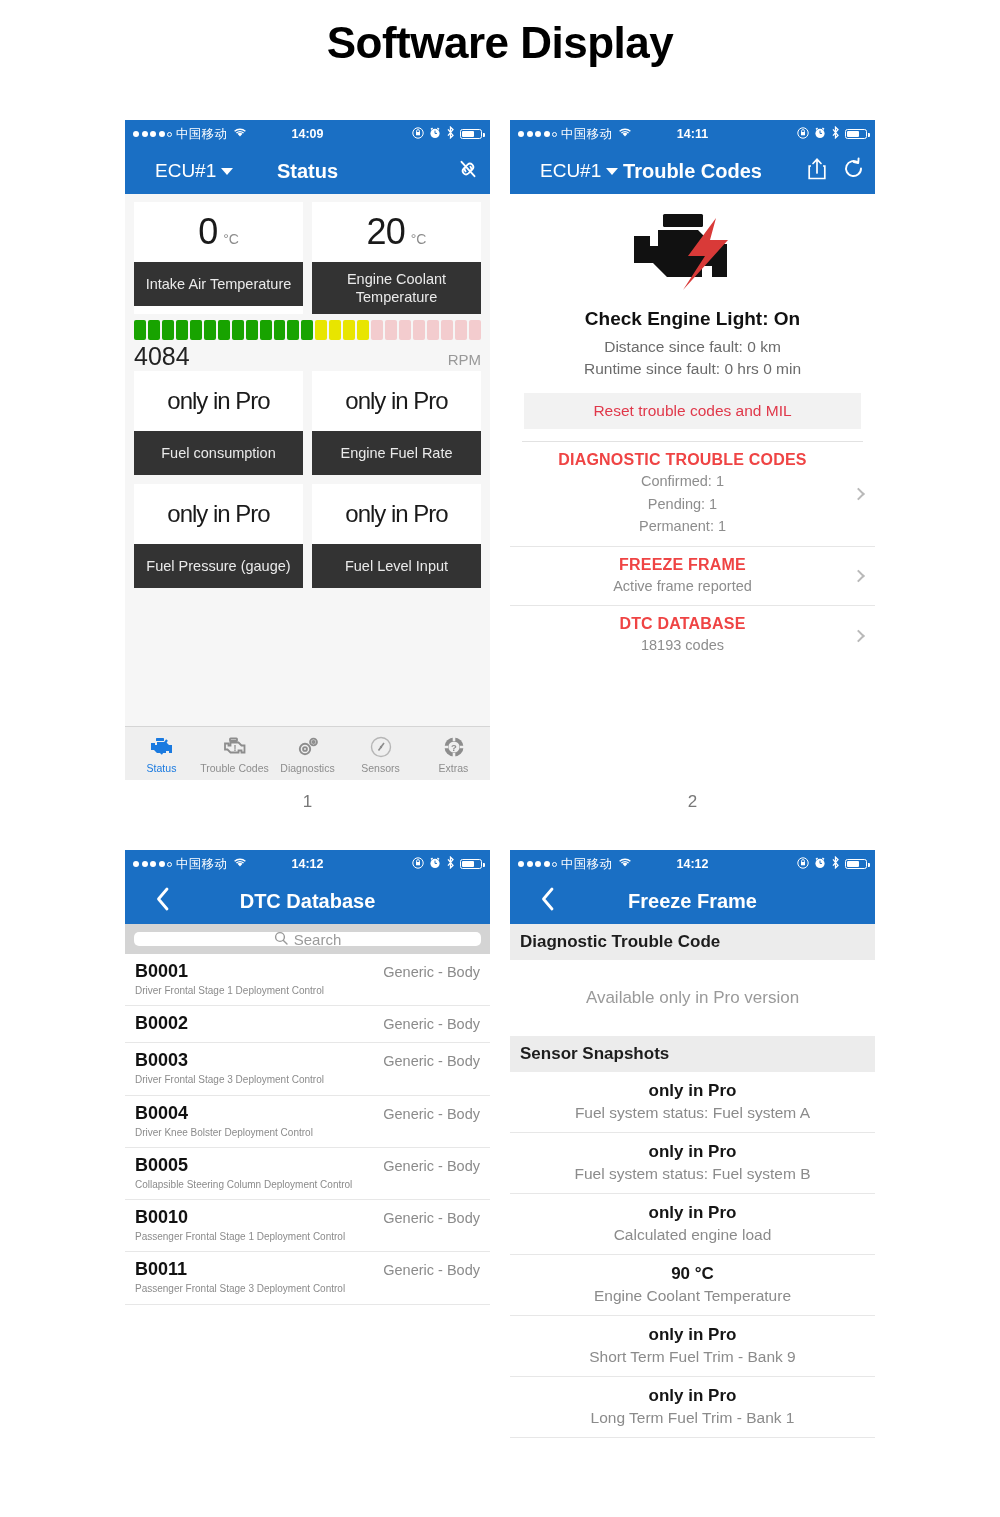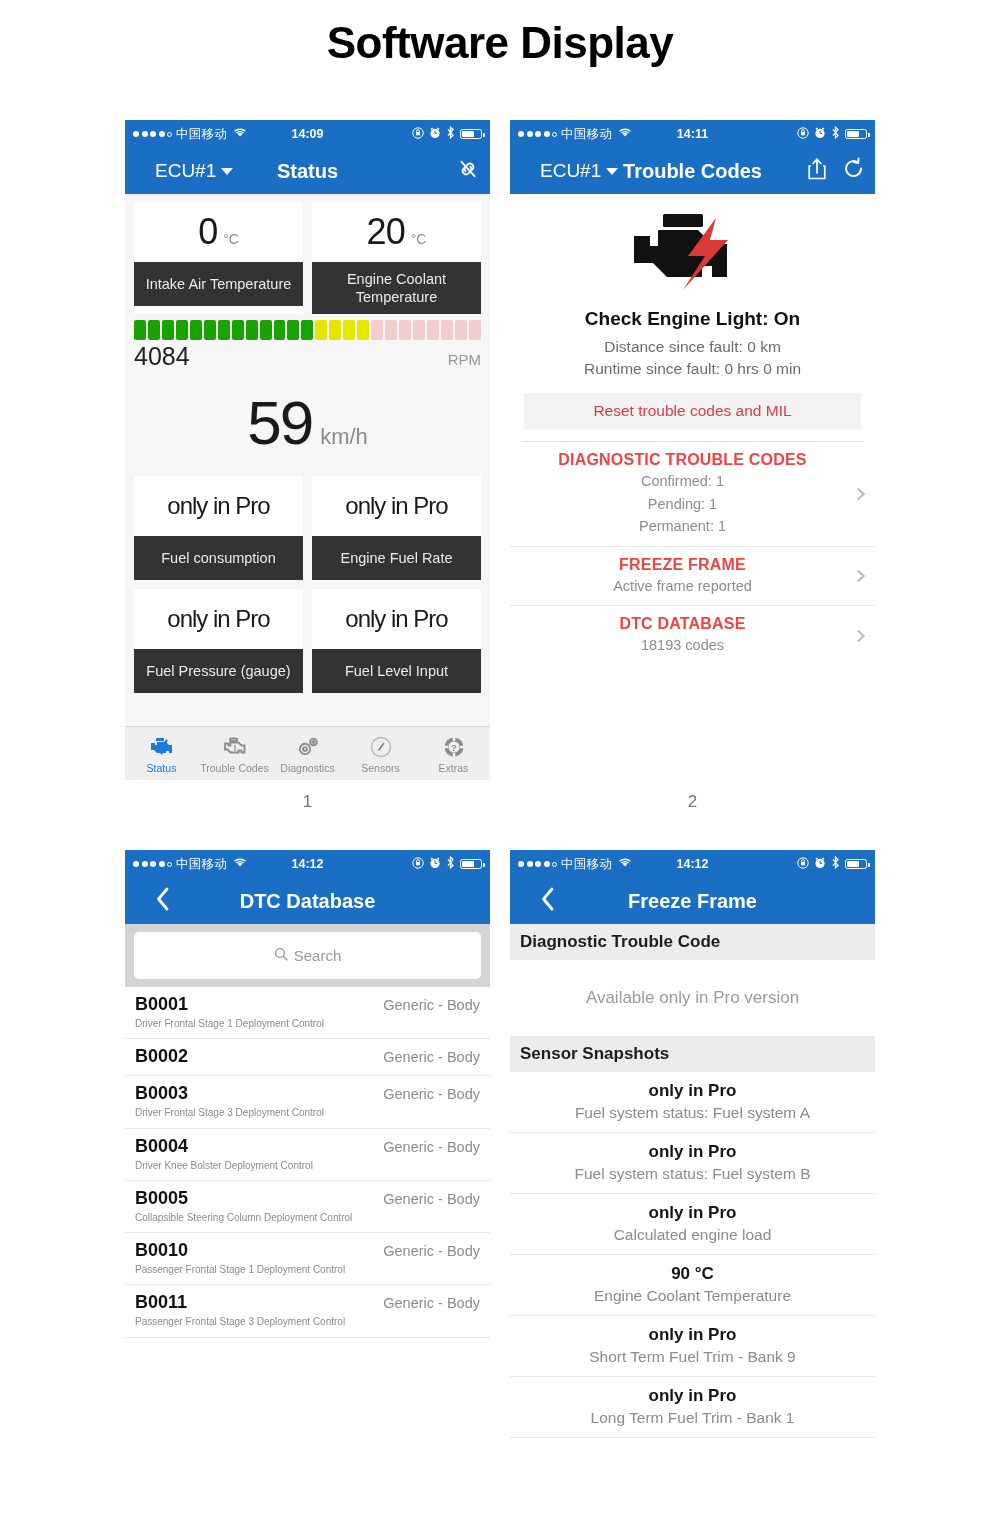--- a/index.html
+++ b/index.html
@@ -148,21 +148,21 @@
   }
   .tab { flex:1; display:flex; flex-direction: column; align-items: center; justify-content: center; gap: 2px; }
   .tab-label { font-size: 10.5px; color: #8d8d8d; }
   .tab.active .tab-label { color: #1a7ae0; }
   .tab-ico { height: 26px; display:flex; align-items:center; justify-content:center; }
 
   
   .screen3 { background: #fff; height: 581px; position: relative; overflow: hidden; }
   .searchbar { background:#d4d4d4; padding: 8px 9px; }
   .searchfield {
-    background:#fff; border-radius: 5px; height: 47px;
+    background:#fff; border-radius: 5px; height: 14px;
     display:flex; align-items:center; justify-content:center; gap: 6px;
     color:#9a9a9a; font-size: 15px;
   }
   .dtc-row { padding: 7px 10px 8px 10px; border-bottom: 1px solid #e7e7e7; }
   .dtc-head { display:flex; justify-content:space-between; align-items:baseline; }
   .dtc-code { font-size: 18px; font-weight: bold; color:#111; }
   .dtc-cat { font-size: 14.5px; color:#8b8b8b; }
   .dtc-desc { font-size: 10px; color:#8b8b8b; line-height: 1.33; padding-top: 2px; }
 
   
@@ -300,24 +300,20 @@
                   <i class="seg" style="background: rgb(243, 204, 206);"></i>
                   <i class="seg" style="background: rgb(243, 204, 206);"></i>
                   <i class="seg" style="background: rgb(243, 204, 206);"></i>
                 </div>
               <div class="rpm-row">
                 <span class="rpm-val">4084</span>
                 <span class="rpm-unit">RPM</span>
               </div>
             </div>
 
-            <div class="speed-wrap">
-              <span class="speed-num">59</span>
-              <span class="speed-unit">km/h</span>
-            </div>
 
             <div class="tiles" style="padding-top:0">
               <div class="tile">
                 <div class="tile-val">
                   <span class="tile-num" style="font-size:24px">only in Pro</span>
                 </div>
                 <div class="tile-label">Fuel consumption</div>
               </div>
               <div class="tile">
                 <div class="tile-val">

